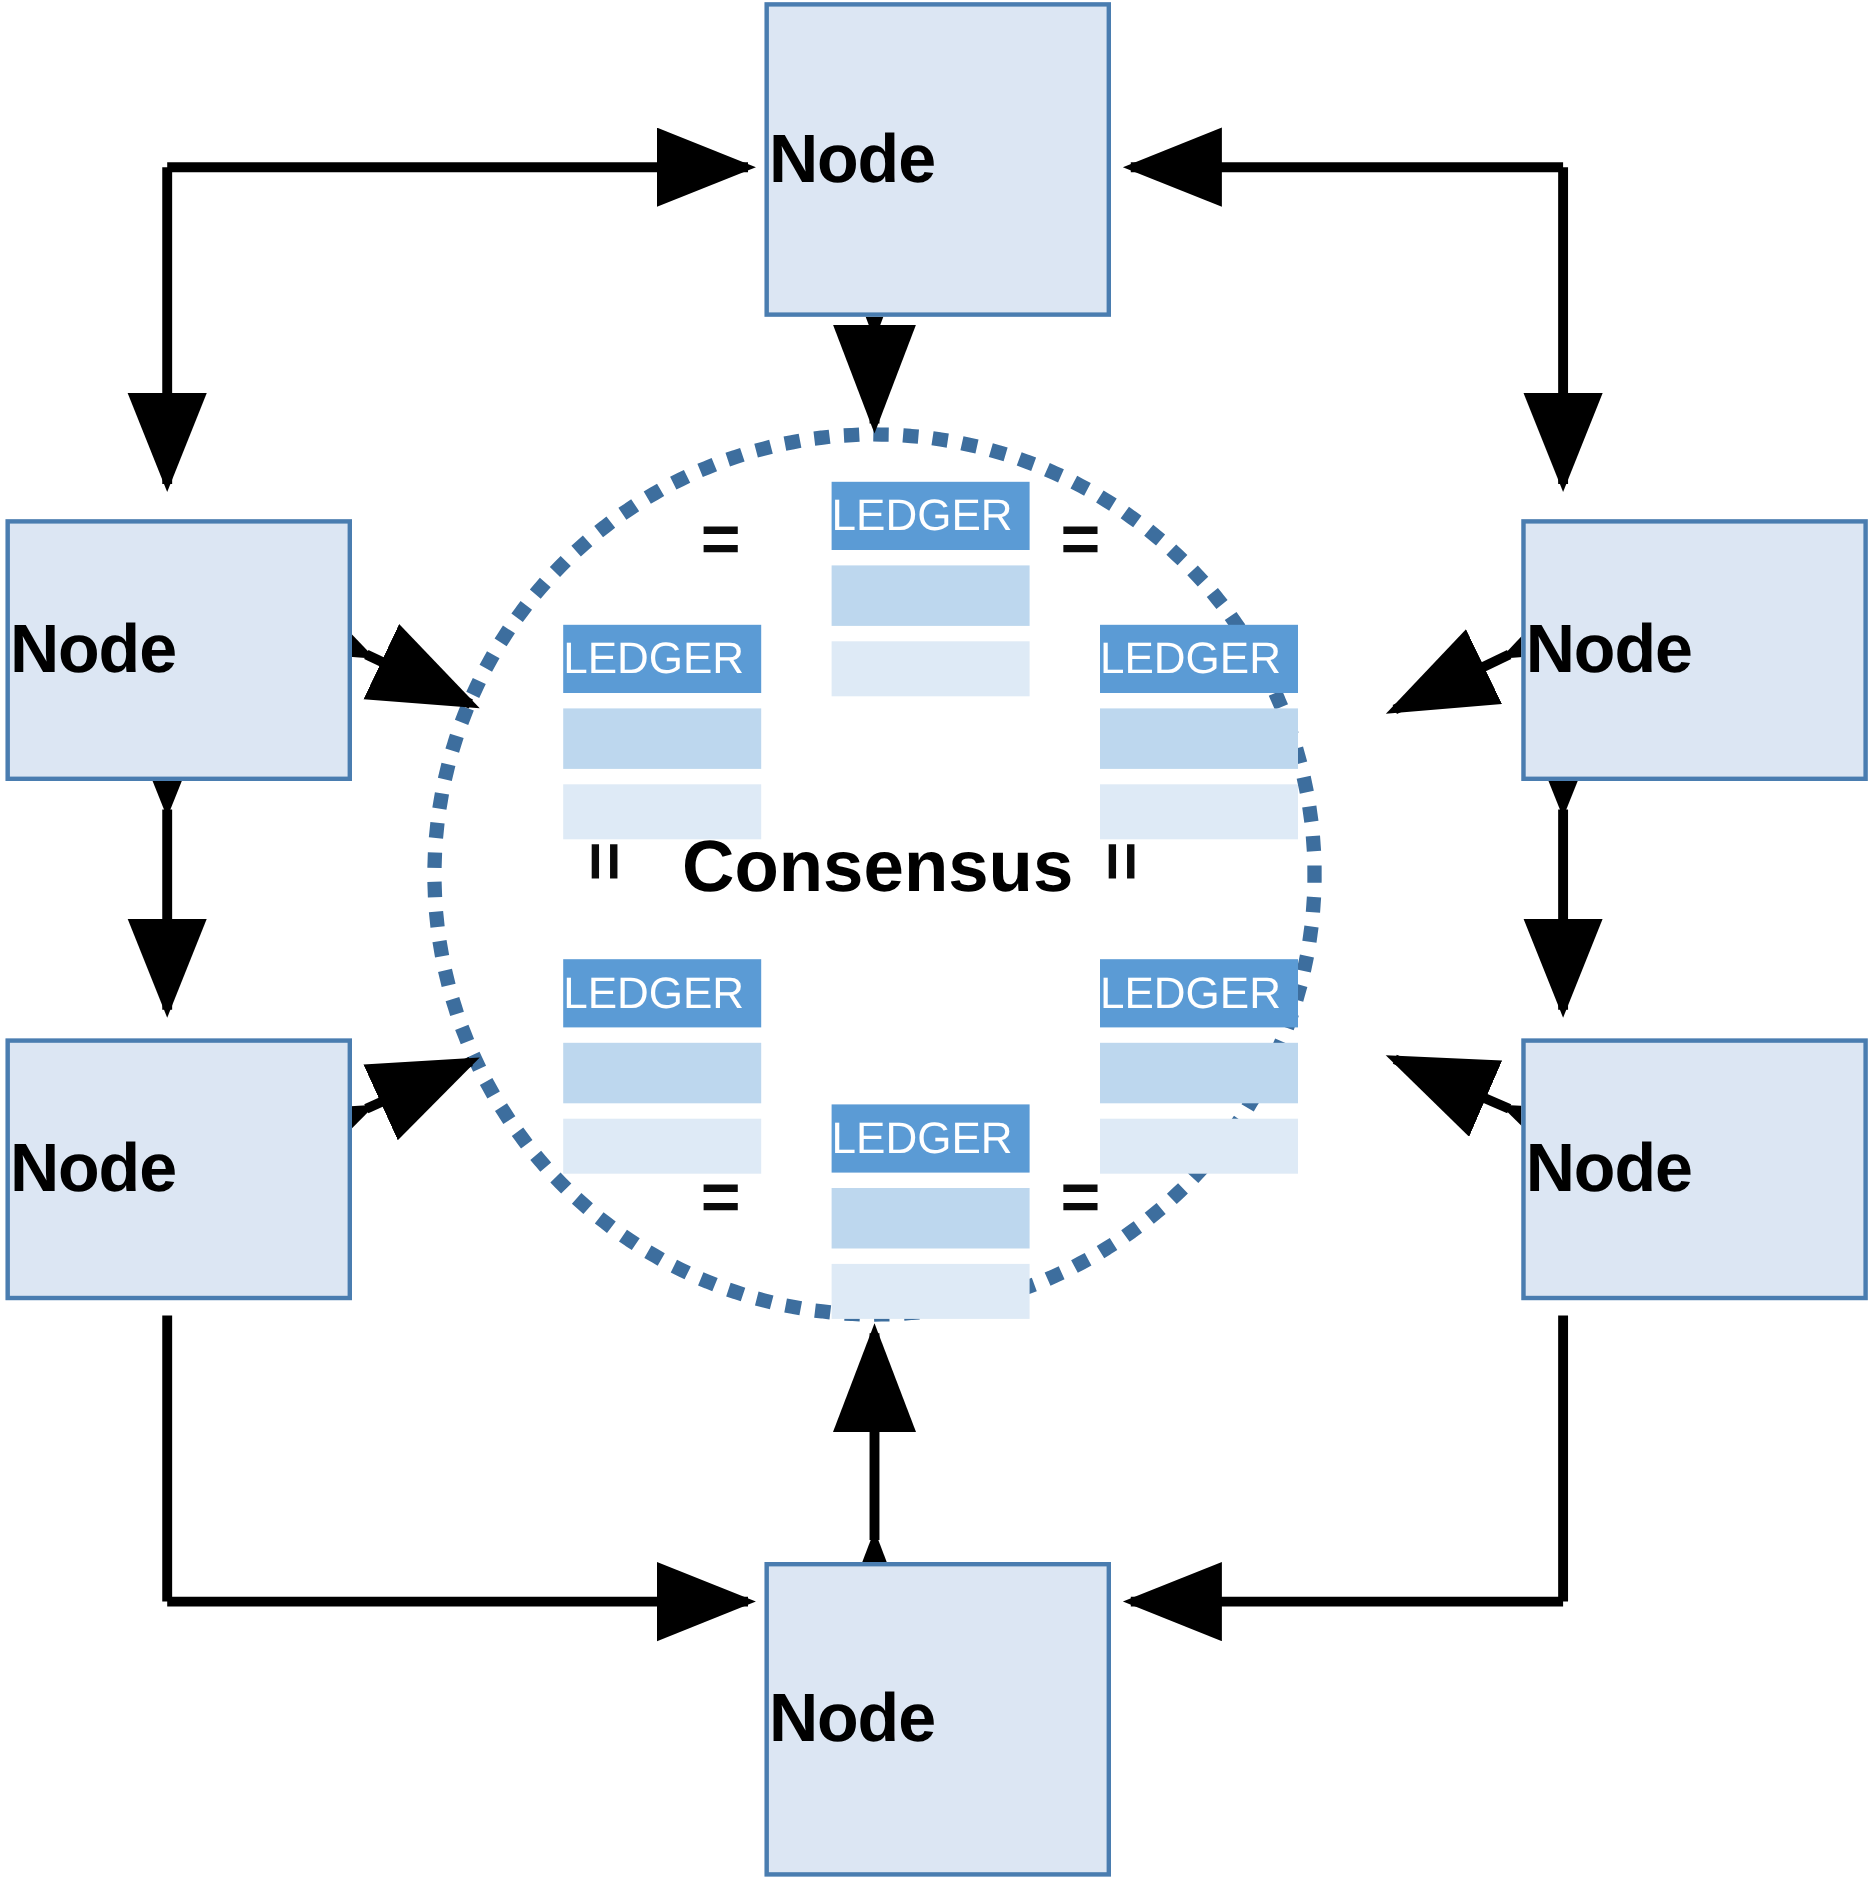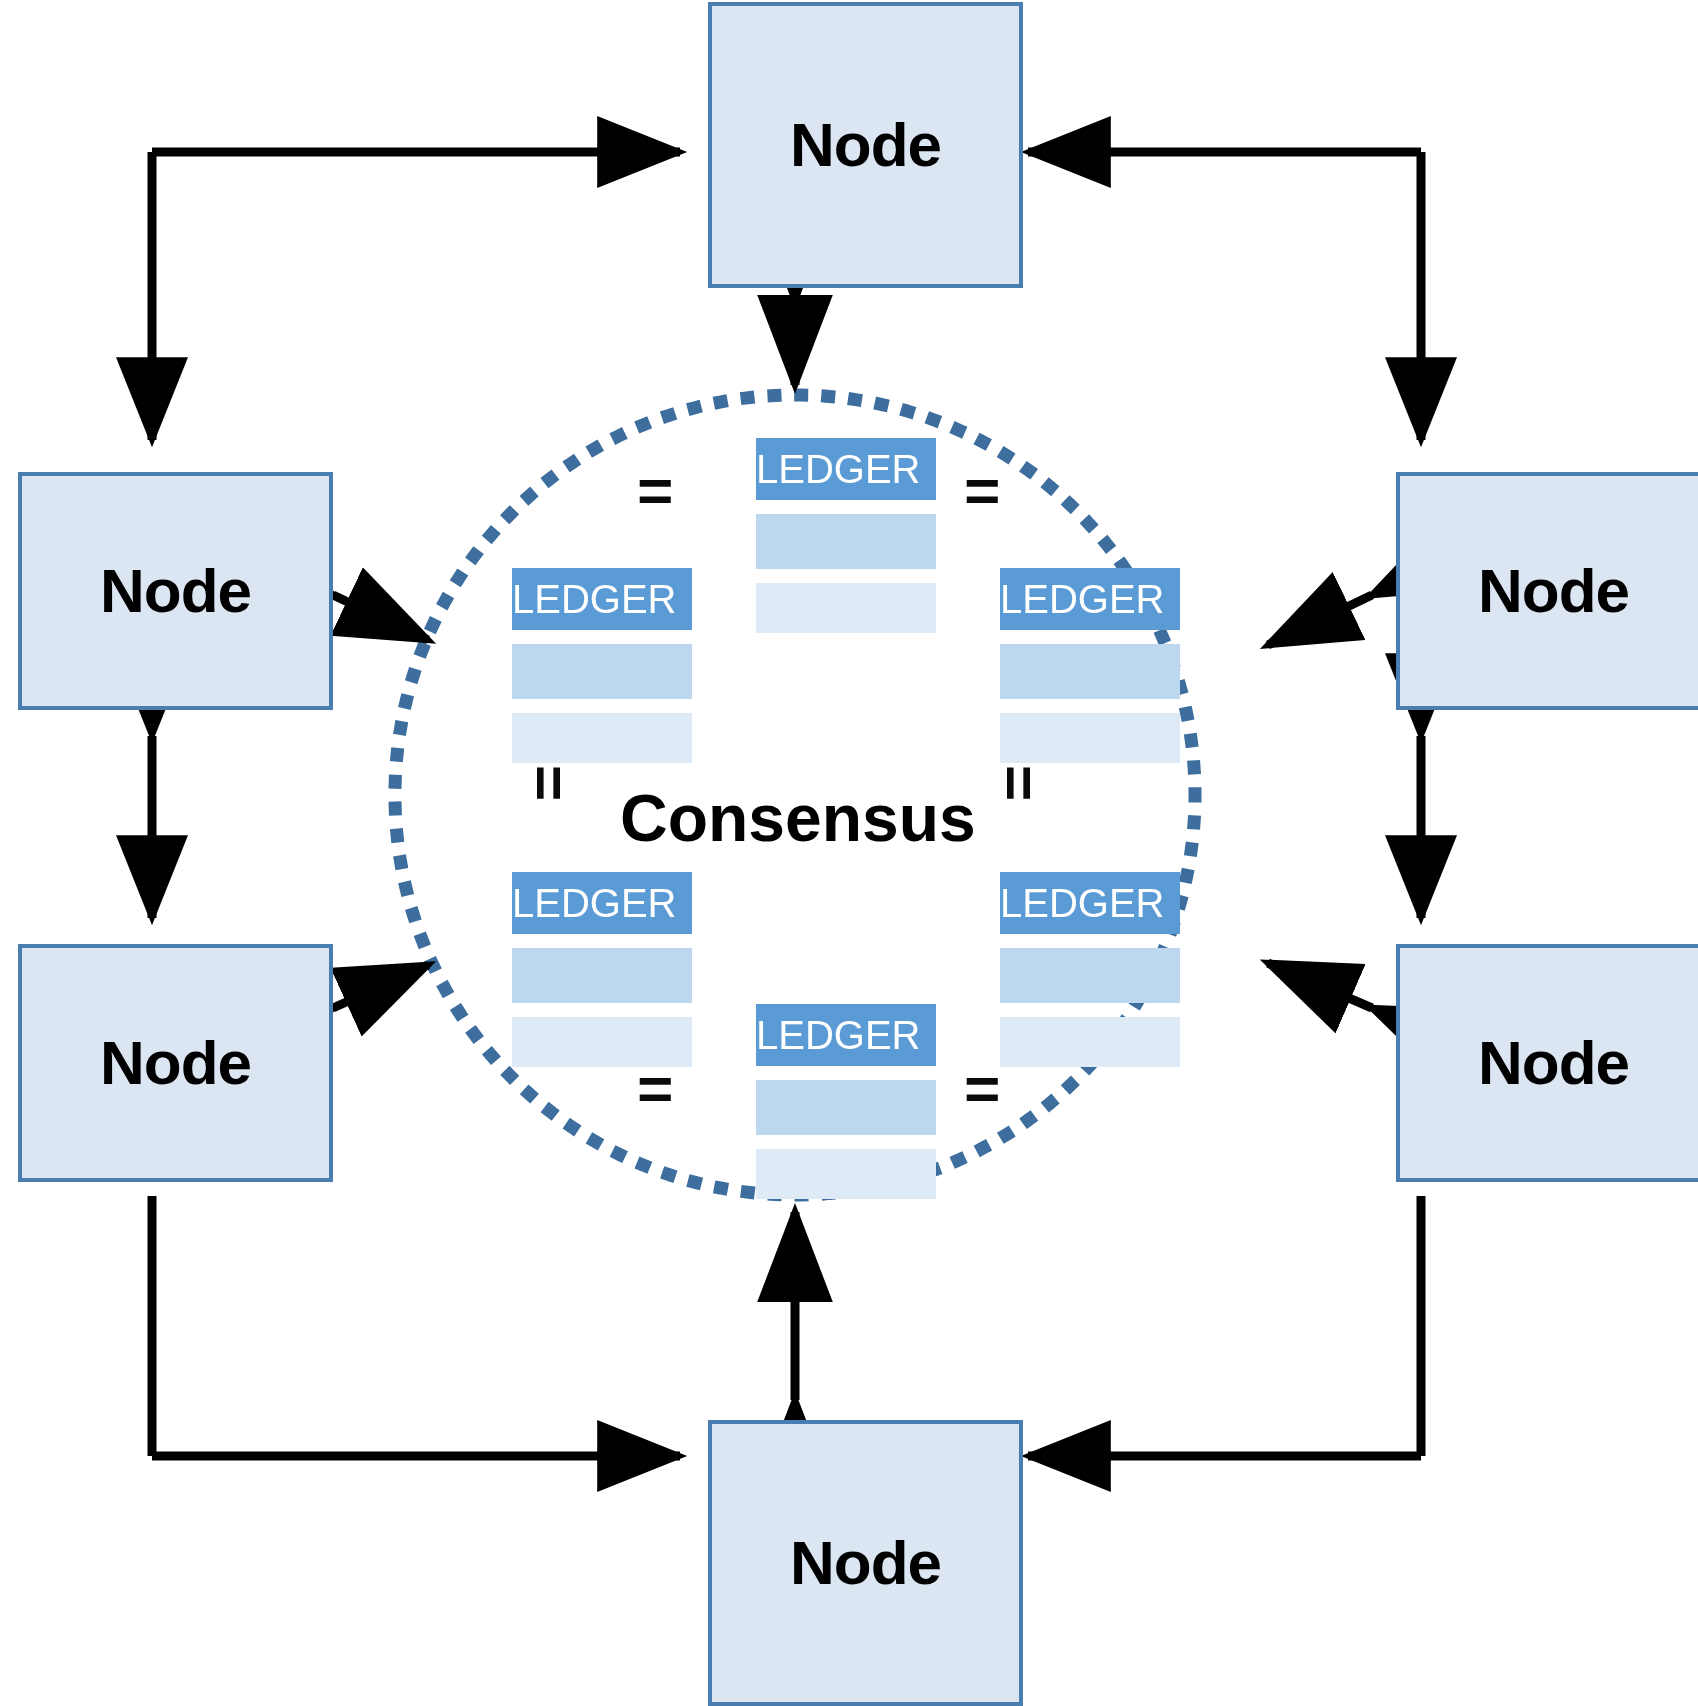--- a/index.html
+++ b/index.html
@@ -5,21 +5,21 @@
   html,body{margin:0;padding:0;background:#ffffff;}
   body{width:1698px;height:1706px;font-family:"Liberation Sans",sans-serif;overflow:hidden;}
   #stage{position:relative;width:1698px;height:1706px;background:#fff;}
   #wires{position:absolute;left:0;top:0;width:1698px;height:1706px;}
 
   .node{
     position:absolute;
     background:#dce6f3;
     border:4px solid #4a7db0;
     box-sizing:border-box;
-    display:flex;align-items:center;justify-content:center;margin-left:13px;
+    display:flex;align-items:center;
   }
   .node .node-label{
     font-family:"Liberation Sans",sans-serif;
     font-weight:bold;
     font-size:62px;
     color:#000000;
     letter-spacing:-1px;
     line-height:1;
   }
 
@@ -165,15 +165,15 @@
     <div class="lg-row2"></div>
   </div>
 
   <span class="eqmark" style="left:636px;top:460px;">=</span>
   <span class="eqmark" style="left:963px;top:460px;">=</span>
   <span class="eqmark vert" style="left:531px;top:752px;">=</span>
   <span class="eqmark vert" style="left:1001px;top:752px;">=</span>
   <span class="eqmark" style="left:636px;top:1058px;">=</span>
   <span class="eqmark" style="left:963px;top:1058px;">=</span>
 
-  <div id="consensus" style="left:620px;top:785px;">Consensus</div>
+  <div id="consensus" style="left:620px;top:754px;">Consensus</div>
 
 </div>
 
 </body></html>

